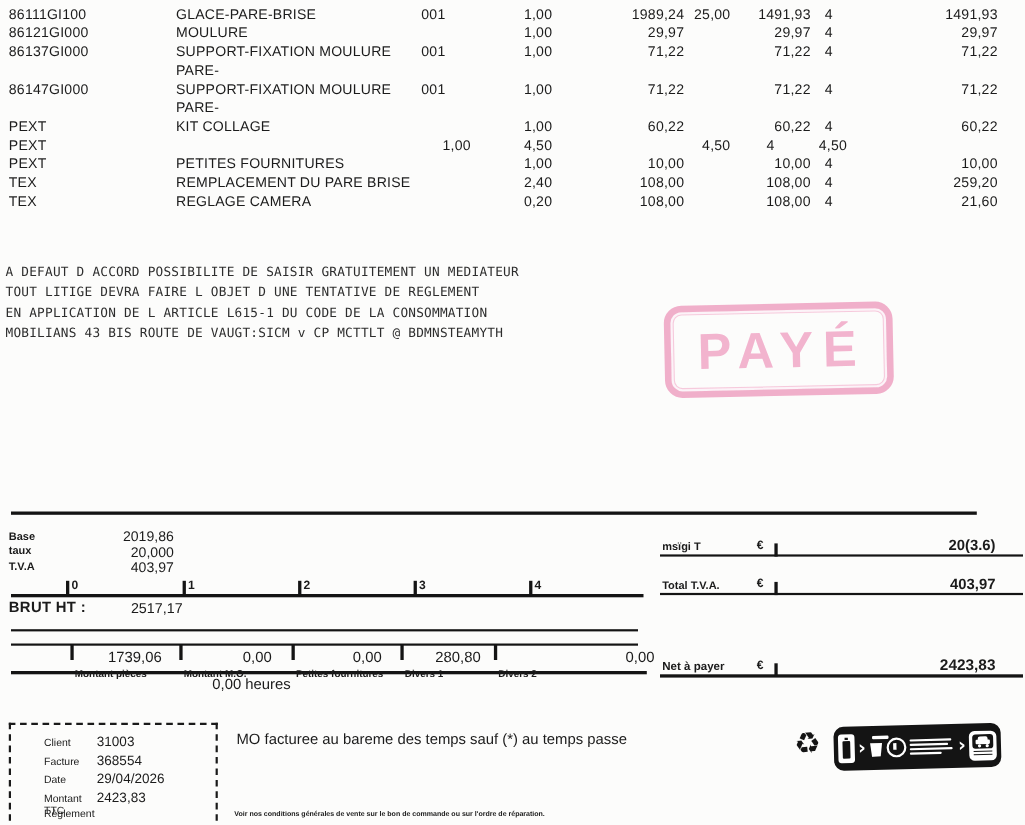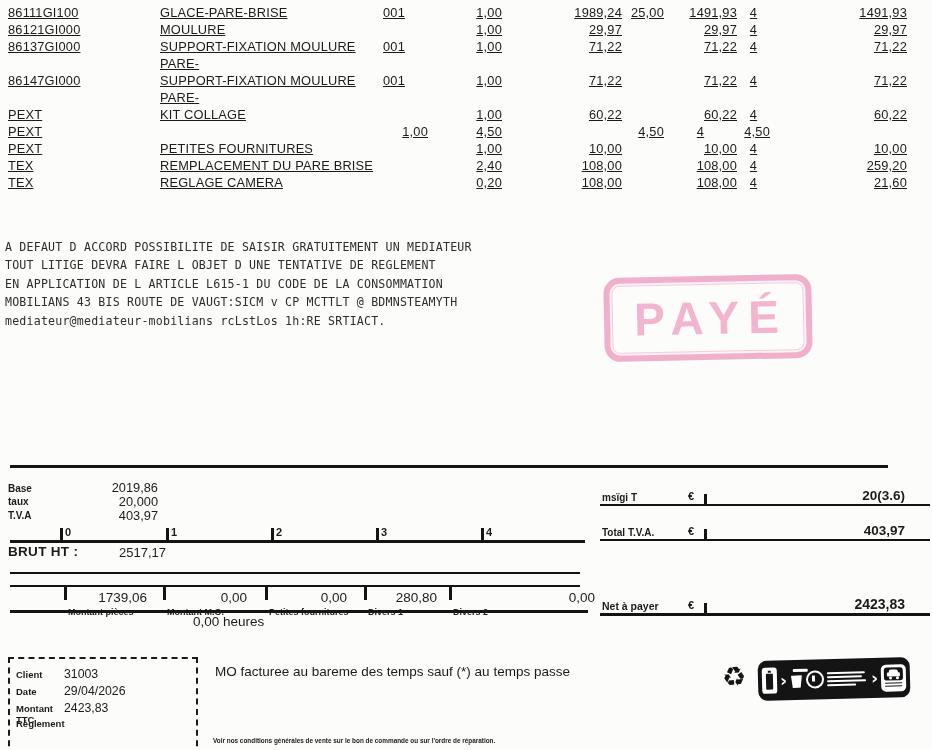--- a/index.html
+++ b/index.html
@@ -1,19 +1,19 @@
 <!DOCTYPE html>
 <html><head>
 <meta charset="utf-8">
 <style>
   html,body{margin:0;padding:0;background:#e8e8e8;}
   .page{position:relative;width:932px;height:750px;background:#fcfcfb;overflow:hidden;
         font-family:"Liberation Sans",sans-serif;color:#1b1b1b;}
   
-  .items{position:absolute;left:8px;top:4px;width:902px;text-decoration:underline;}
+  .items{position:absolute;left:8px;top:4px;width:902px;}
   .item-row{display:grid;grid-template-columns:152px 223px 45px 74px 120px 42px 73px 33px 137px;
             font-size:12.8px;line-height:17px;letter-spacing:.2px;}
   .cell{white-space:nowrap;}
   .c-qty,.c-unit,.c-disc,.c-net,.c-total{text-align:right;}
   .c-tva{text-align:center;}
   
   .legal{position:absolute;left:5px;top:238px;font-family:"DejaVu Sans Mono","Liberation Mono",monospace;
          font-size:11.6px;line-height:18.4px;color:#2d2d2d;letter-spacing:.2px;white-space:nowrap;}
   
   .stamp{position:absolute;left:604px;top:276px;width:196px;height:72px;
@@ -43,21 +43,21 @@
   .garbled{filter:blur(.45px);}
   
   .bd-header{position:absolute;top:607px;font-size:9px;font-weight:bold;white-space:nowrap;}
   .bd-tick{position:absolute;top:586px;width:2.5px;height:14px;background:#141414;}
   .bd-value{position:absolute;top:590px;width:87px;text-align:right;font-size:13.5px;}
   .hours{position:absolute;left:193px;top:614px;font-size:13.5px;}
   
   .client-box{position:absolute;left:8px;top:657px;width:190px;height:110px;
               border:2px dashed #1a1a1a;padding:8px 0 0 6px;box-sizing:border-box;}
   .cb-row{display:flex;height:17px;align-items:baseline;}
-  .cb-label{width:48px;font-size:9.5px;font-weight:bold;}
+  .cb-label{width:48px;font-size:9.5px;font-weight:normal;margin-left:24px;}
   .cb-value{font-size:12.3px;}
   .mo-note{position:absolute;left:215px;top:664px;font-size:13.5px;}
   .fine-print{position:absolute;left:213px;top:737px;font-size:6.4px;font-weight:bold;
               filter:blur(.45px);color:#1a1a1a;white-space:nowrap;}
   
   .recycle{position:absolute;left:722px;top:655px;width:195px;height:52px;}
   .triman{position:absolute;left:0;top:6px;font-size:27px;color:#141414;
           font-family:"DejaVu Sans",sans-serif;transform:rotate(-6deg);}
   .banner{position:absolute;left:36px;top:4px;width:152px;height:40px;background:#141414;
           border-radius:9px;transform:rotate(-1.5deg);display:flex;align-items:center;
@@ -207,21 +207,20 @@
         <div class="cell c-tva">4</div>
         <div class="cell c-total">21,60</div>
       </div>
     </div>
 
   <div class="legal">
       <div class="legal-line">A DEFAUT D ACCORD POSSIBILITE DE SAISIR GRATUITEMENT UN MEDIATEUR</div>
       <div class="legal-line">TOUT LITIGE DEVRA FAIRE L OBJET D UNE TENTATIVE DE REGLEMENT</div>
       <div class="legal-line">EN APPLICATION DE L ARTICLE L615-1 DU CODE DE LA CONSOMMATION</div>
       <div class="legal-line">MOBILIANS 43 BIS ROUTE DE VAUGT:SICM v CP MCTTLT @ BDMNSTEAMYTH</div>
-      <div class="legal-line">mediateur@mediateur-mobilians rcLstLos 1h:RE SRTIACT.</div>
     </div>
 
   <div class="stamp">
     <span>PAYÉ</span>
   </div>
 
   <div class="hline" style="left:10px;top:465px;width:878px;height:3px;"></div>
   <div class="hline" style="left:10px;top:540px;width:575px;height:2.5px;"></div>
 
   <div class="sum-labels">
@@ -302,20 +301,24 @@
     <span class="tr-tickbar"></span>
     <span class="tr-value" style="font-size:14px;">2423,83</span>
   </div>
 
   <div class="client-box" id="client-host">
       <div class="cb-row">
         <span class="cb-label">Client</span>
         <span class="cb-value">31003</span>
       </div>
       <div class="cb-row">
+        <span class="cb-label">Facture</span>
+        <span class="cb-value">368554</span>
+      </div>
+      <div class="cb-row">
         <span class="cb-label">Date</span>
         <span class="cb-value">29/04/2026</span>
       </div>
       <div class="cb-row">
         <span class="cb-label">Montant TTC</span>
         <span class="cb-value">2423,83</span>
       </div>
       <div class="cb-row">
         <span class="cb-label">Règlement</span>
         <span class="cb-value"></span>

